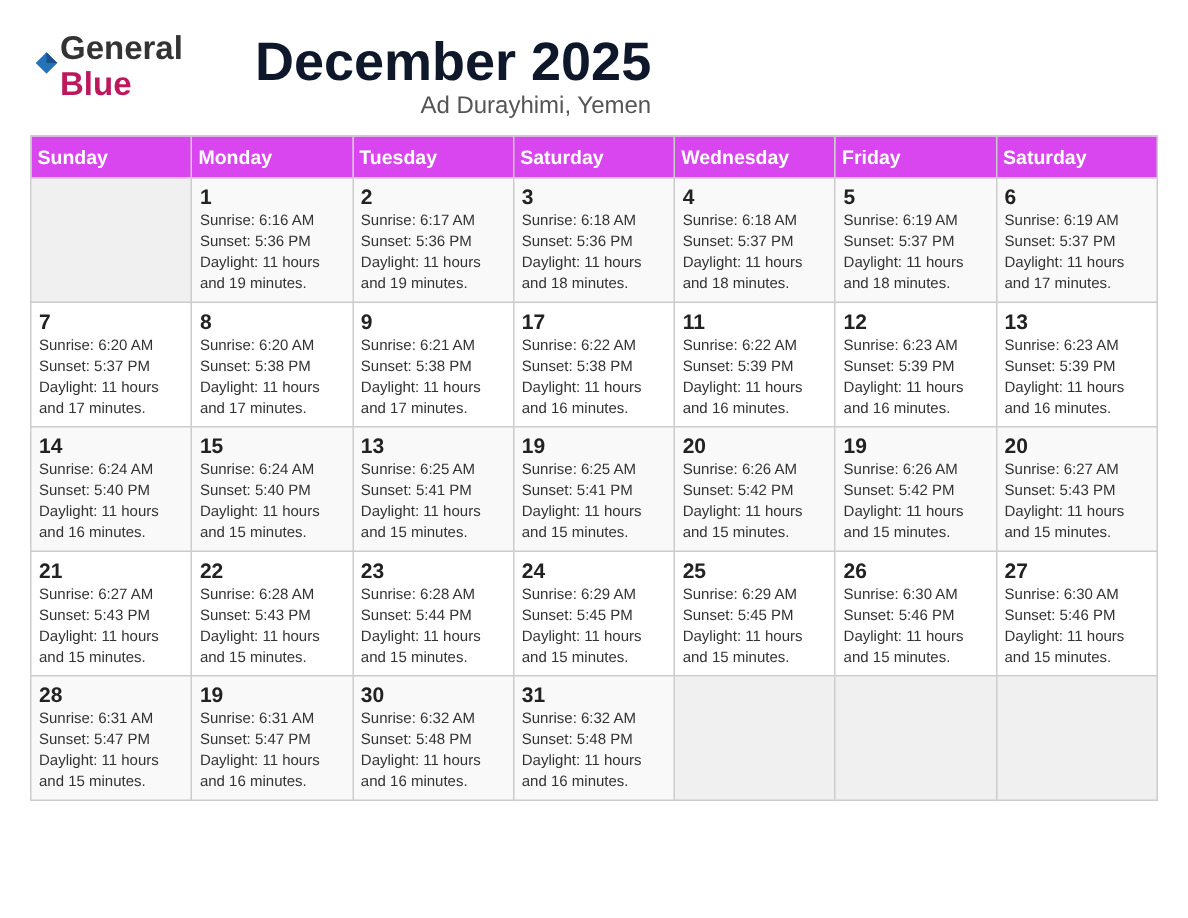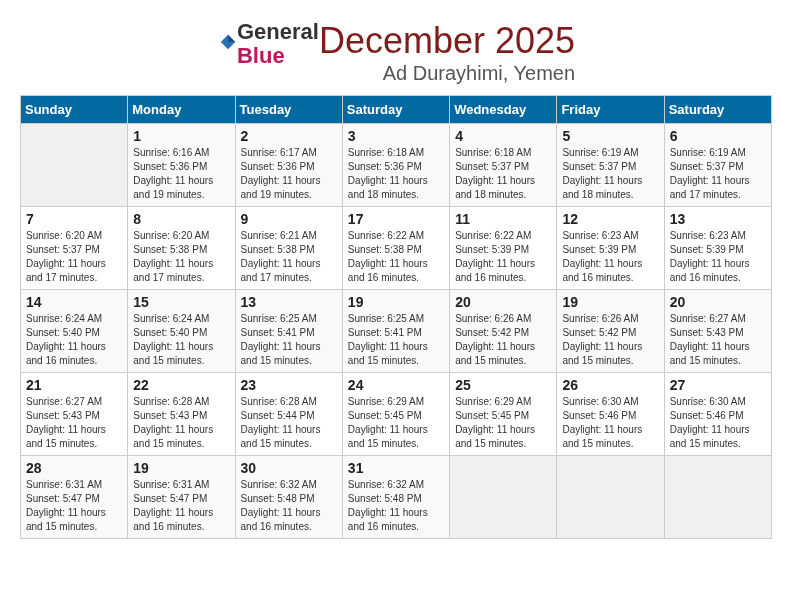--- a/index.html
+++ b/index.html
@@ -5,21 +5,21 @@
     * { box-sizing: border-box; margin: 0; padding: 0; }
     body {
       font-family: Arial, sans-serif;
       background: #fff;
       width: 792px;
       min-height: 612px;
       padding: 20px;
     }
     .header {
       display: flex;
-      justify-content: center;
+      justify-content: flex-start;
       align-items: flex-start;
       margin-bottom: 10px;
     }
     .logo {
       display: flex;
       align-items: center;
     }
     .logo-text {
       font-size: 22px;
       font-weight: bold;
@@ -30,34 +30,35 @@
     .logo-icon {
       width: 18px;
       height: 18px;
       margin-left: 2px;
     }
     .title-block {
       text-align: right;
     }
     .month-title {
       font-size: 36px;
-      font-weight: normal;
-      color: #7f1d1d;
+      font-weight: bold;
+      color: #0f172a;
+      margin-left: 48px;
     }
     .subtitle {
-      font-size: 20px;
+      font-size: 16px;
       color: #555;
     }
     table {
       width: 100%;
       border-collapse: collapse;
       font-size: 11px;
     }
     thead tr th {
-      background-color: #0369a1;
+      background-color: #d946ef;
       color: #fff;
       padding: 6px 4px;
       text-align: left;
       font-size: 13px;
       font-weight: bold;
       border: 1px solid #ccc;
     }
     tbody tr td {
       border: 1px solid #ccc;
       vertical-align: top;

